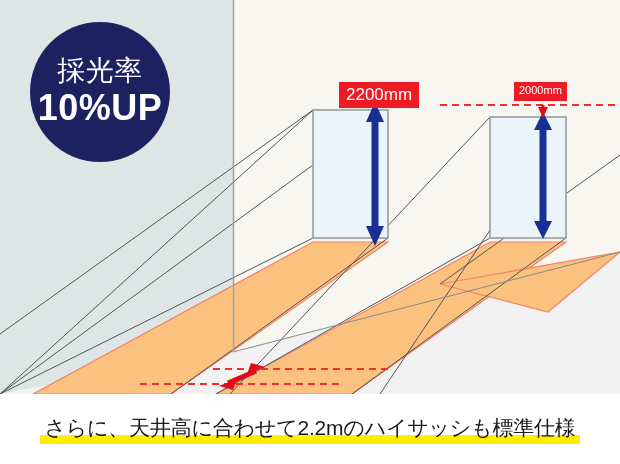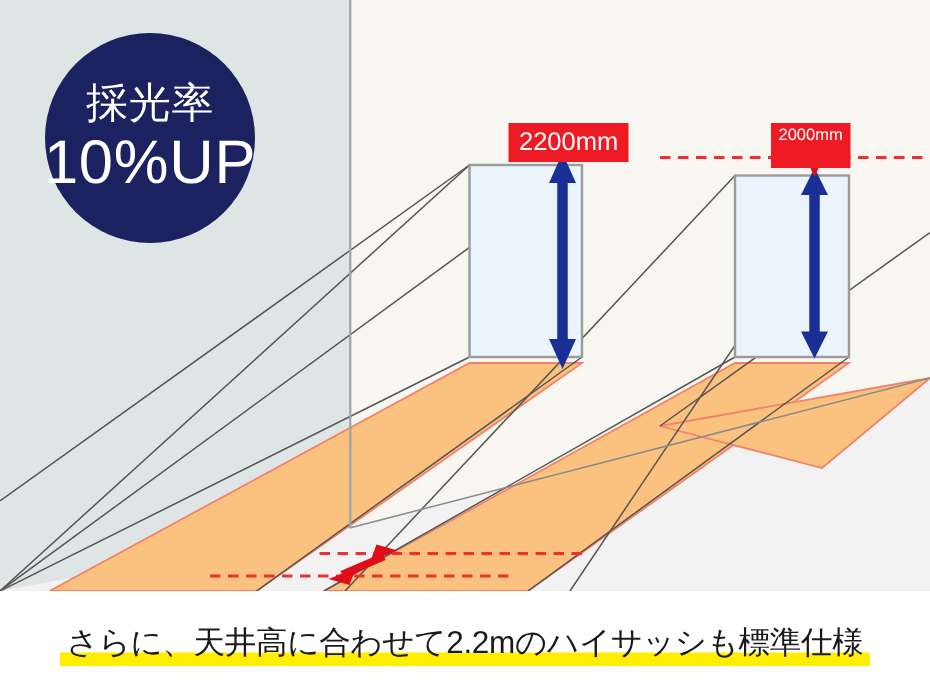--- a/index.html
+++ b/index.html
@@ -48,22 +48,22 @@
     align-items: center;
     justify-content: center;
     line-height: 1.08;
     letter-spacing: 0.5px;
   }
   #badge .l1 {
     font-size: 28px;
     font-weight: 400;
   }
   #badge .l2 {
-    font-size: 41px;
-    font-weight: 400;
+    font-size: 36px;
+    font-weight: 700;
     margin-top: 2px;
   }
   
   .dim-label {
     position: absolute;
     background: #ee1b24;
     color: #ffffff;
     font-weight: 400;
     text-align: center;
     line-height: 1;
@@ -71,21 +71,21 @@
   }
   #label-left {
     left: 339px;
     top: 82px;
     padding: 4px 7px 5px 7px;
     font-size: 17px;
   }
   #label-right {
     left: 514px;
     top: 82px;
-    padding: 3px 5px 16px 5px;
+    padding: 3px 5px 5px 5px;
     font-size: 11px;
   }
   
   #caption-wrap {
     position: absolute;
     left: 0;
     top: 394px;
     width: 620px;
     height: 70px;
     background: #ffffff;

